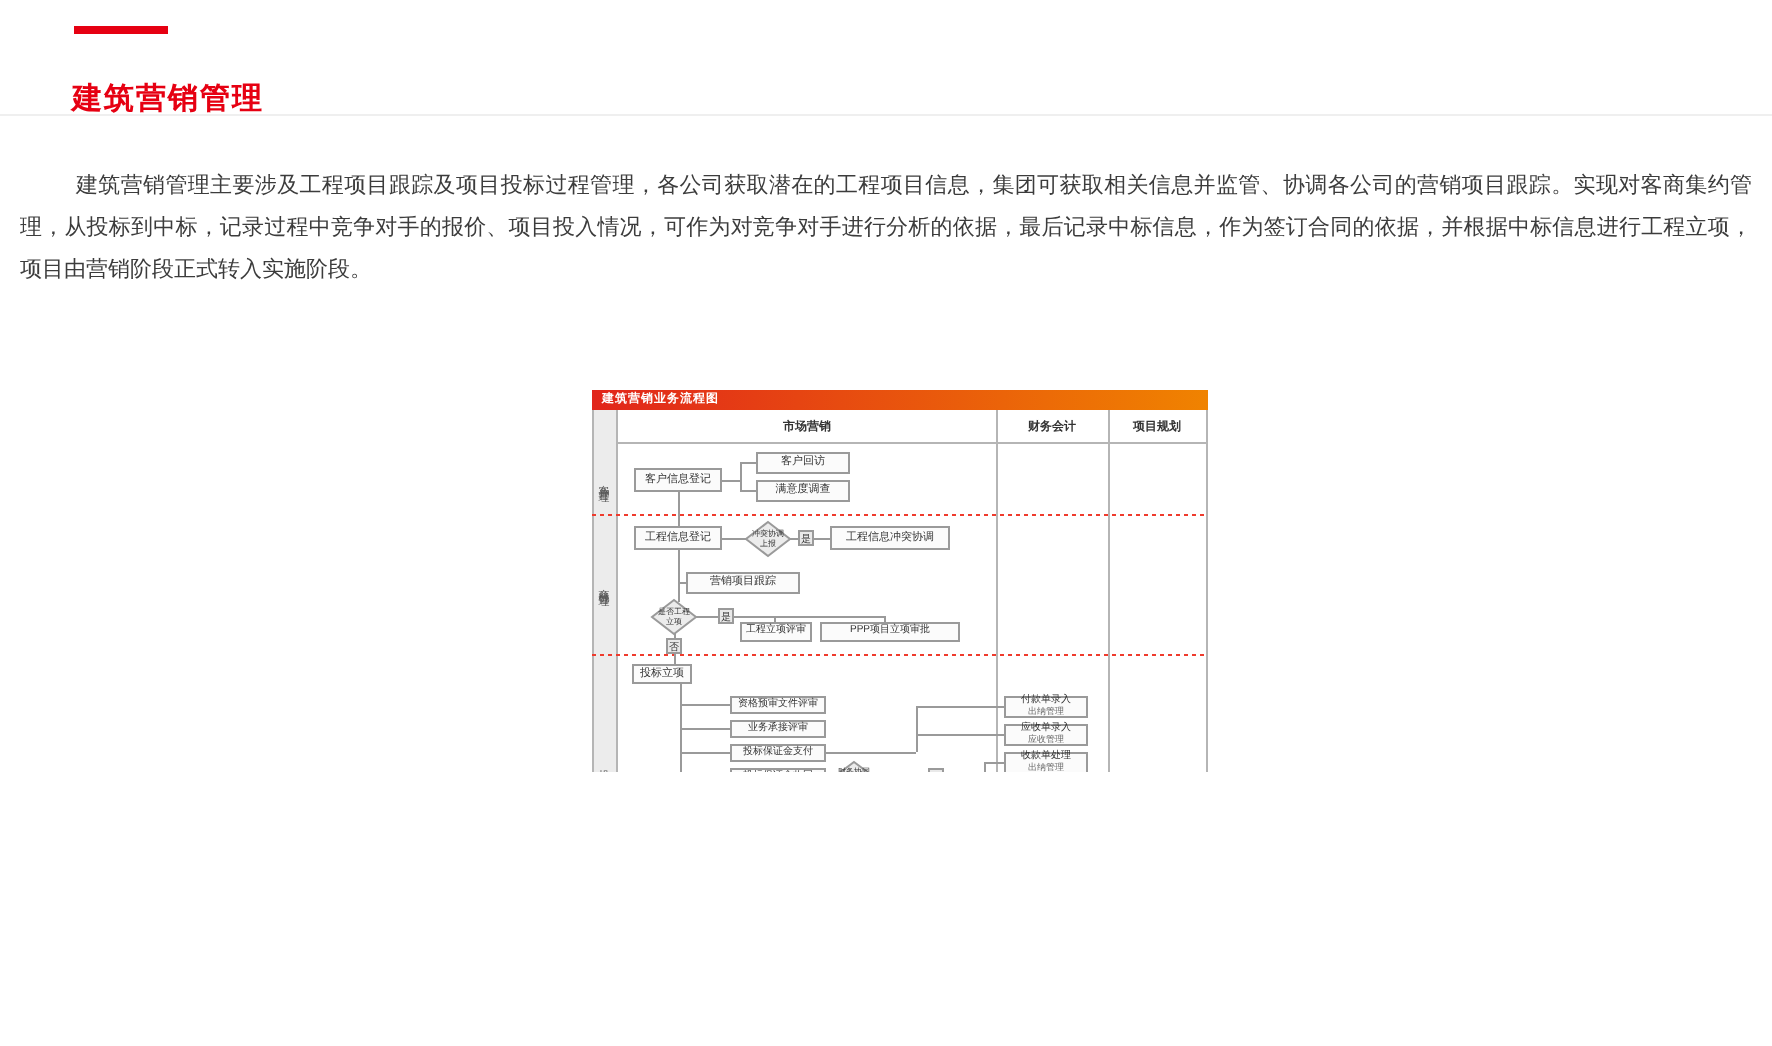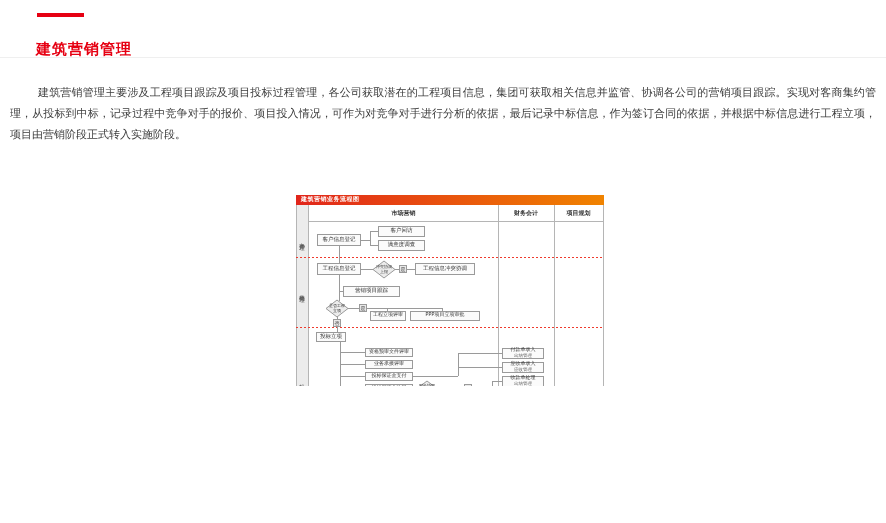--- a/index.html
+++ b/index.html
@@ -1,17 +1,17 @@
 <!DOCTYPE html>
 <html><head>
 <meta charset="utf-8">
 <style>
   html,body{margin:0;padding:0;background:#fff;}
   .page{position:relative;width:886px;height:386px;background:#fff;overflow:hidden;
-        font-family:Liberation Mono, monospace;color:#333;}
+        font-family:Liberation Sans, sans-serif;color:#333;}
   .accent-bar{position:absolute;left:37px;top:13px;width:47px;height:4px;background:#e60012;}
   .page-title{position:absolute;left:36px;top:30px;font-size:15px;font-weight:bold;color:#e60012;letter-spacing:1px;}
   .title-rule{position:absolute;left:0;top:57px;width:886px;height:1px;background:#efefef;}
   .intro{position:absolute;left:10px;top:72px;width:866px;font-size:11px;line-height:21px;
          text-align:justify;text-indent:28px;color:#3c3c3c;}
   
   .chart{position:absolute;left:296px;top:195px;width:308px;height:303px;}
   .chart-titlebar{position:absolute;left:0;top:0;width:308px;height:10px;
       background:linear-gradient(90deg,#e1251b,#f08300);color:#fff;font-size:6px;font-weight:bold;
       line-height:10px;padding-left:5px;box-sizing:border-box;letter-spacing:0.5px;}

